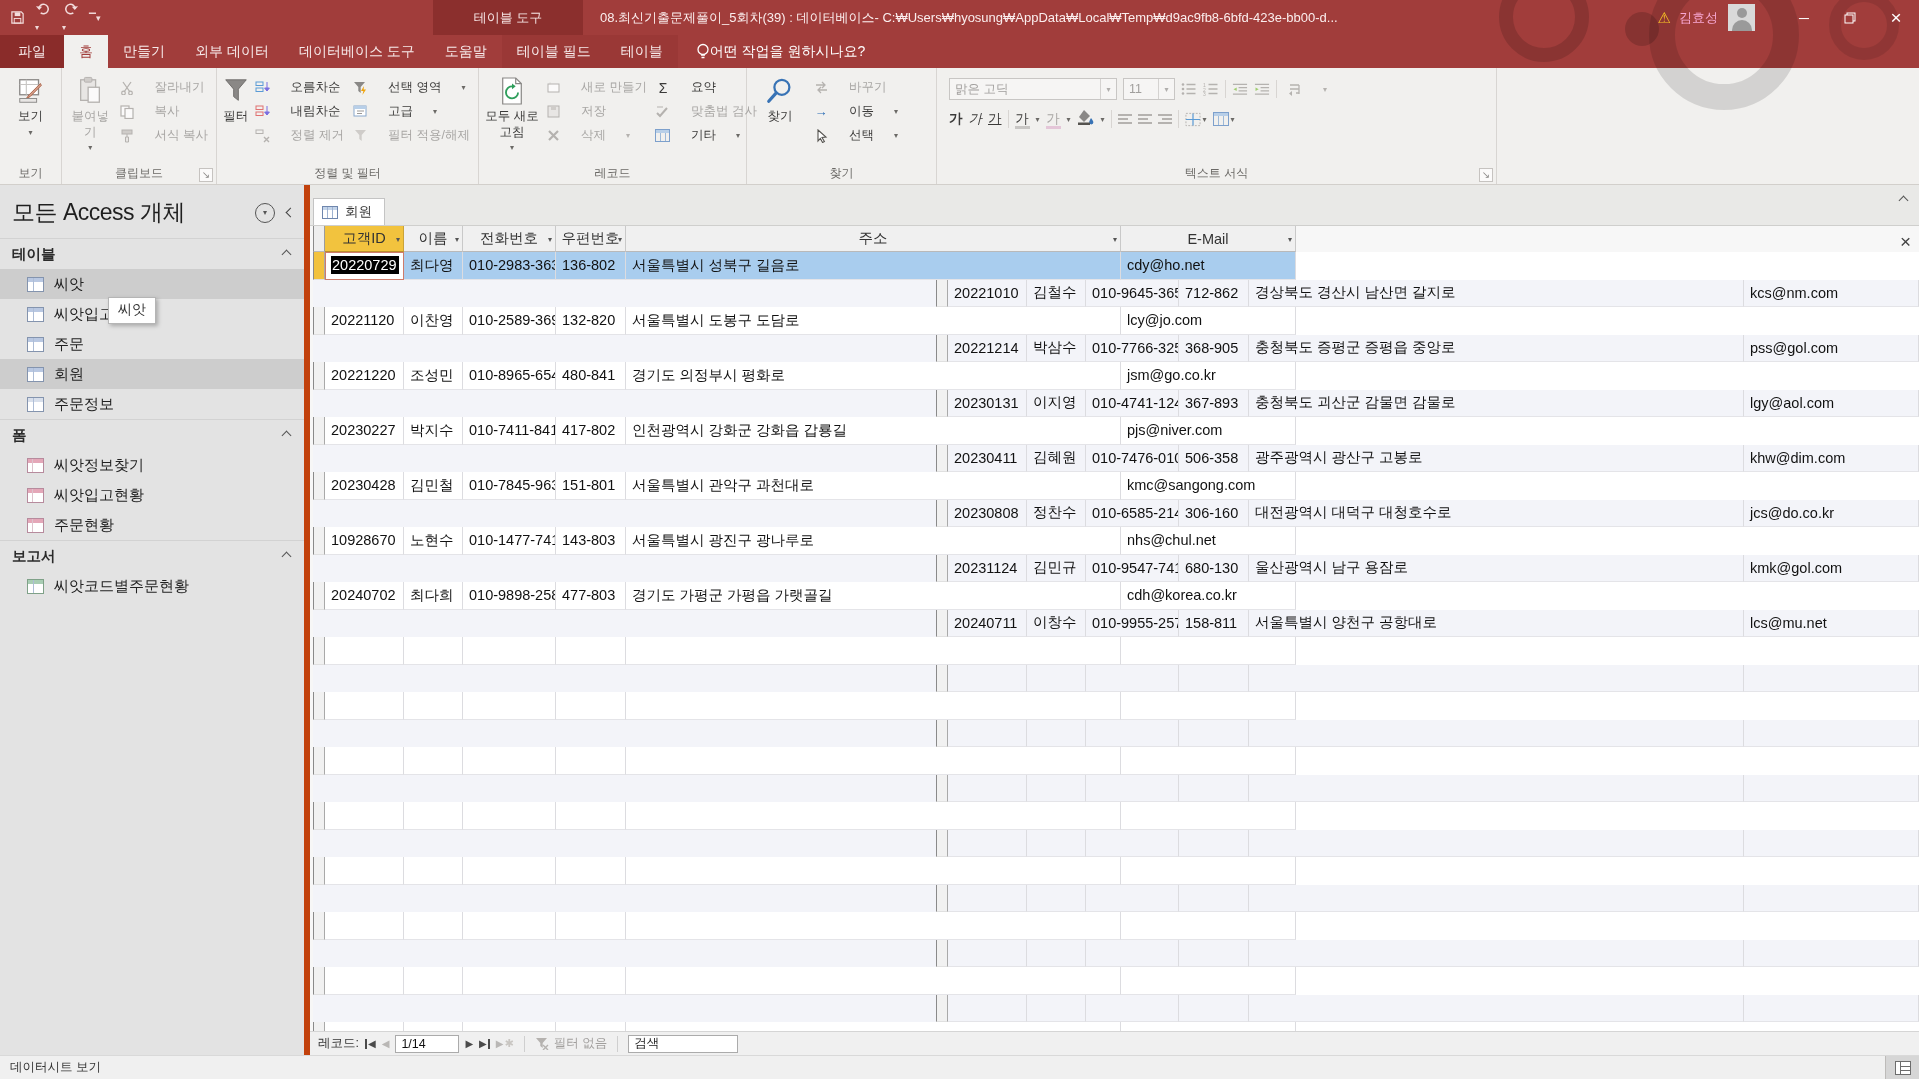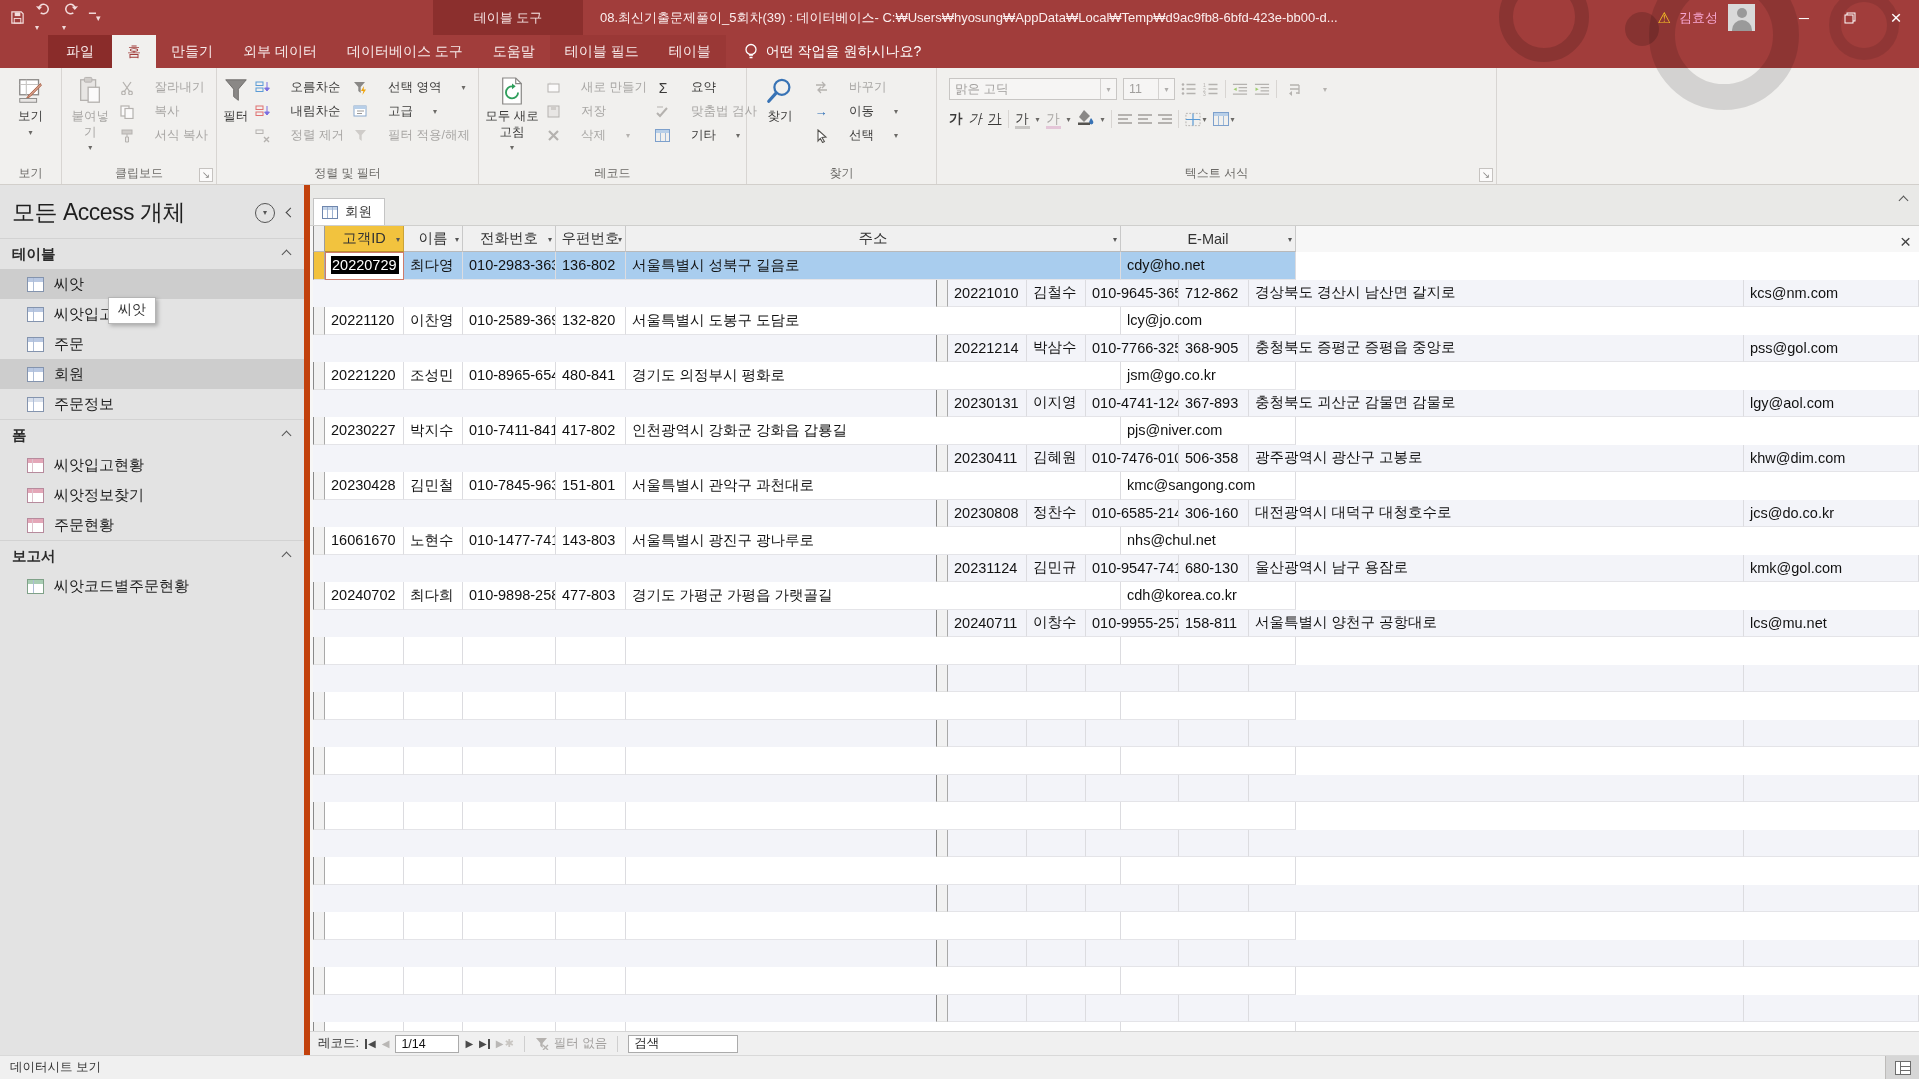--- a/index.html
+++ b/index.html
@@ -23,24 +23,24 @@
   .winbtn.close{font-size:19px;}
   .deco{position:absolute;border-radius:50%;pointer-events:none;}
   .d1{right:330px;top:-28px;width:90px;height:90px;border:14px solid rgba(0,0,0,.14);}
   .d2{right:260px;top:12px;width:34px;height:34px;background:rgba(0,0,0,.16);}
   .d3{right:120px;top:-40px;width:150px;height:150px;border:26px solid rgba(0,0,0,.12);}
   .d4{right:20px;top:-10px;width:70px;height:70px;border:12px solid rgba(0,0,0,.10);}
 
   
   #tabrow{position:absolute;left:0;top:35px;width:1919px;height:33px;background:#a13d3b;display:flex;align-items:stretch;z-index:29;}
   .rtab{display:flex;align-items:center;padding:0 15px;font-size:14px;color:#f7eaea;}
-  .rtab.file{background:#8a2c2a;padding:0 18px;margin-left:48px;}
+  .rtab.file{background:#8a2c2a;padding:0 18px;}
   .rtab.active{background:#f1f0ee;color:#a13d3b;}
   .rtab.ctx{background:#9a3836;}
-  #assistant{display:flex;align-items:center;gap:8px;margin-left:18px;color:#fff;font-size:14px;}
+  #assistant{display:flex;align-items:center;margin-left:18px;color:#fff;font-size:14px;}
 
   
   #ribbon{position:absolute;left:0;top:68px;width:1919px;height:117px;background:#f1f0ee;border-bottom:1px solid #d2cfcb;display:flex;}
   .rgroup{position:relative;height:100%;border-right:1px solid #d8d5d2;padding:4px 4px 18px 4px;display:flex;align-items:flex-start;}
   .glabel{position:absolute;bottom:2px;left:0;right:0;text-align:center;font-size:12px;color:#6b6966;white-space:nowrap;}
   .launcher{position:absolute;bottom:2px;right:3px;font-size:10px;color:#8a8886;border:1px solid #c6c3c0;width:14px;height:14px;line-height:12px;text-align:center;background:#fbfafa;}
   .bigbtn{display:flex;flex-direction:column;align-items:center;justify-content:flex-start;width:58px;padding-top:4px;gap:3px;}
   .bigbtn .blabel{font-size:12.5px;color:#3b3a39;text-align:center;line-height:1.25;}
   .bigbtn.dis .blabel{color:#a8a6a4;}
   .smallcol{display:flex;flex-direction:column;justify-content:flex-start;gap:1px;padding-top:4px;}
@@ -573,25 +573,25 @@
       </div>
   </div>
   <div>
     <div class="nav-section-h">
         <span>폼</span>
         <span class="chev up"></span>
       </div>
     <div>
         <div class="nav-item">
           <span class="obj-icon form"></span>
-          <span class="nav-label">씨앗입고현황</span>
+          <span class="nav-label">씨앗정보찾기</span>
         </div>
         <div class="nav-item">
           <span class="obj-icon form"></span>
-          <span class="nav-label">씨앗정보찾기</span>
+          <span class="nav-label">씨앗입고현황</span>
         </div>
         <div class="nav-item">
           <span class="obj-icon form"></span>
           <span class="nav-label">주문현황</span>
         </div>
       </div>
   </div>
   <div>
     <div class="nav-section-h">
         <span>보고서</span>
@@ -734,21 +734,21 @@
           <span class="csel"></span>
           <span class="tcell c-id">20230808</span>
           <span class="tcell c-name">정찬수</span>
           <span class="tcell c-phone">010-6585-2145</span>
           <span class="tcell c-zip">306-160</span>
           <span class="tcell c-addr">대전광역시 대덕구 대청호수로</span>
           <span class="tcell c-email">jcs@do.co.kr</span>
         </div>
         <div class="trow">
           <span class="csel"></span>
-          <span class="tcell c-id">16061670</span>
+          <span class="tcell c-id">10928670</span>
           <span class="tcell c-name">노현수</span>
           <span class="tcell c-phone">010-1477-7414</span>
           <span class="tcell c-zip">143-803</span>
           <span class="tcell c-addr">서울특별시 광진구 광나루로</span>
           <span class="tcell c-email">nhs@chul.net</span>
         </div>
         <div class="trow alt">
           <span class="csel"></span>
           <span class="tcell c-id">20231124</span>
           <span class="tcell c-name">김민규</span>

